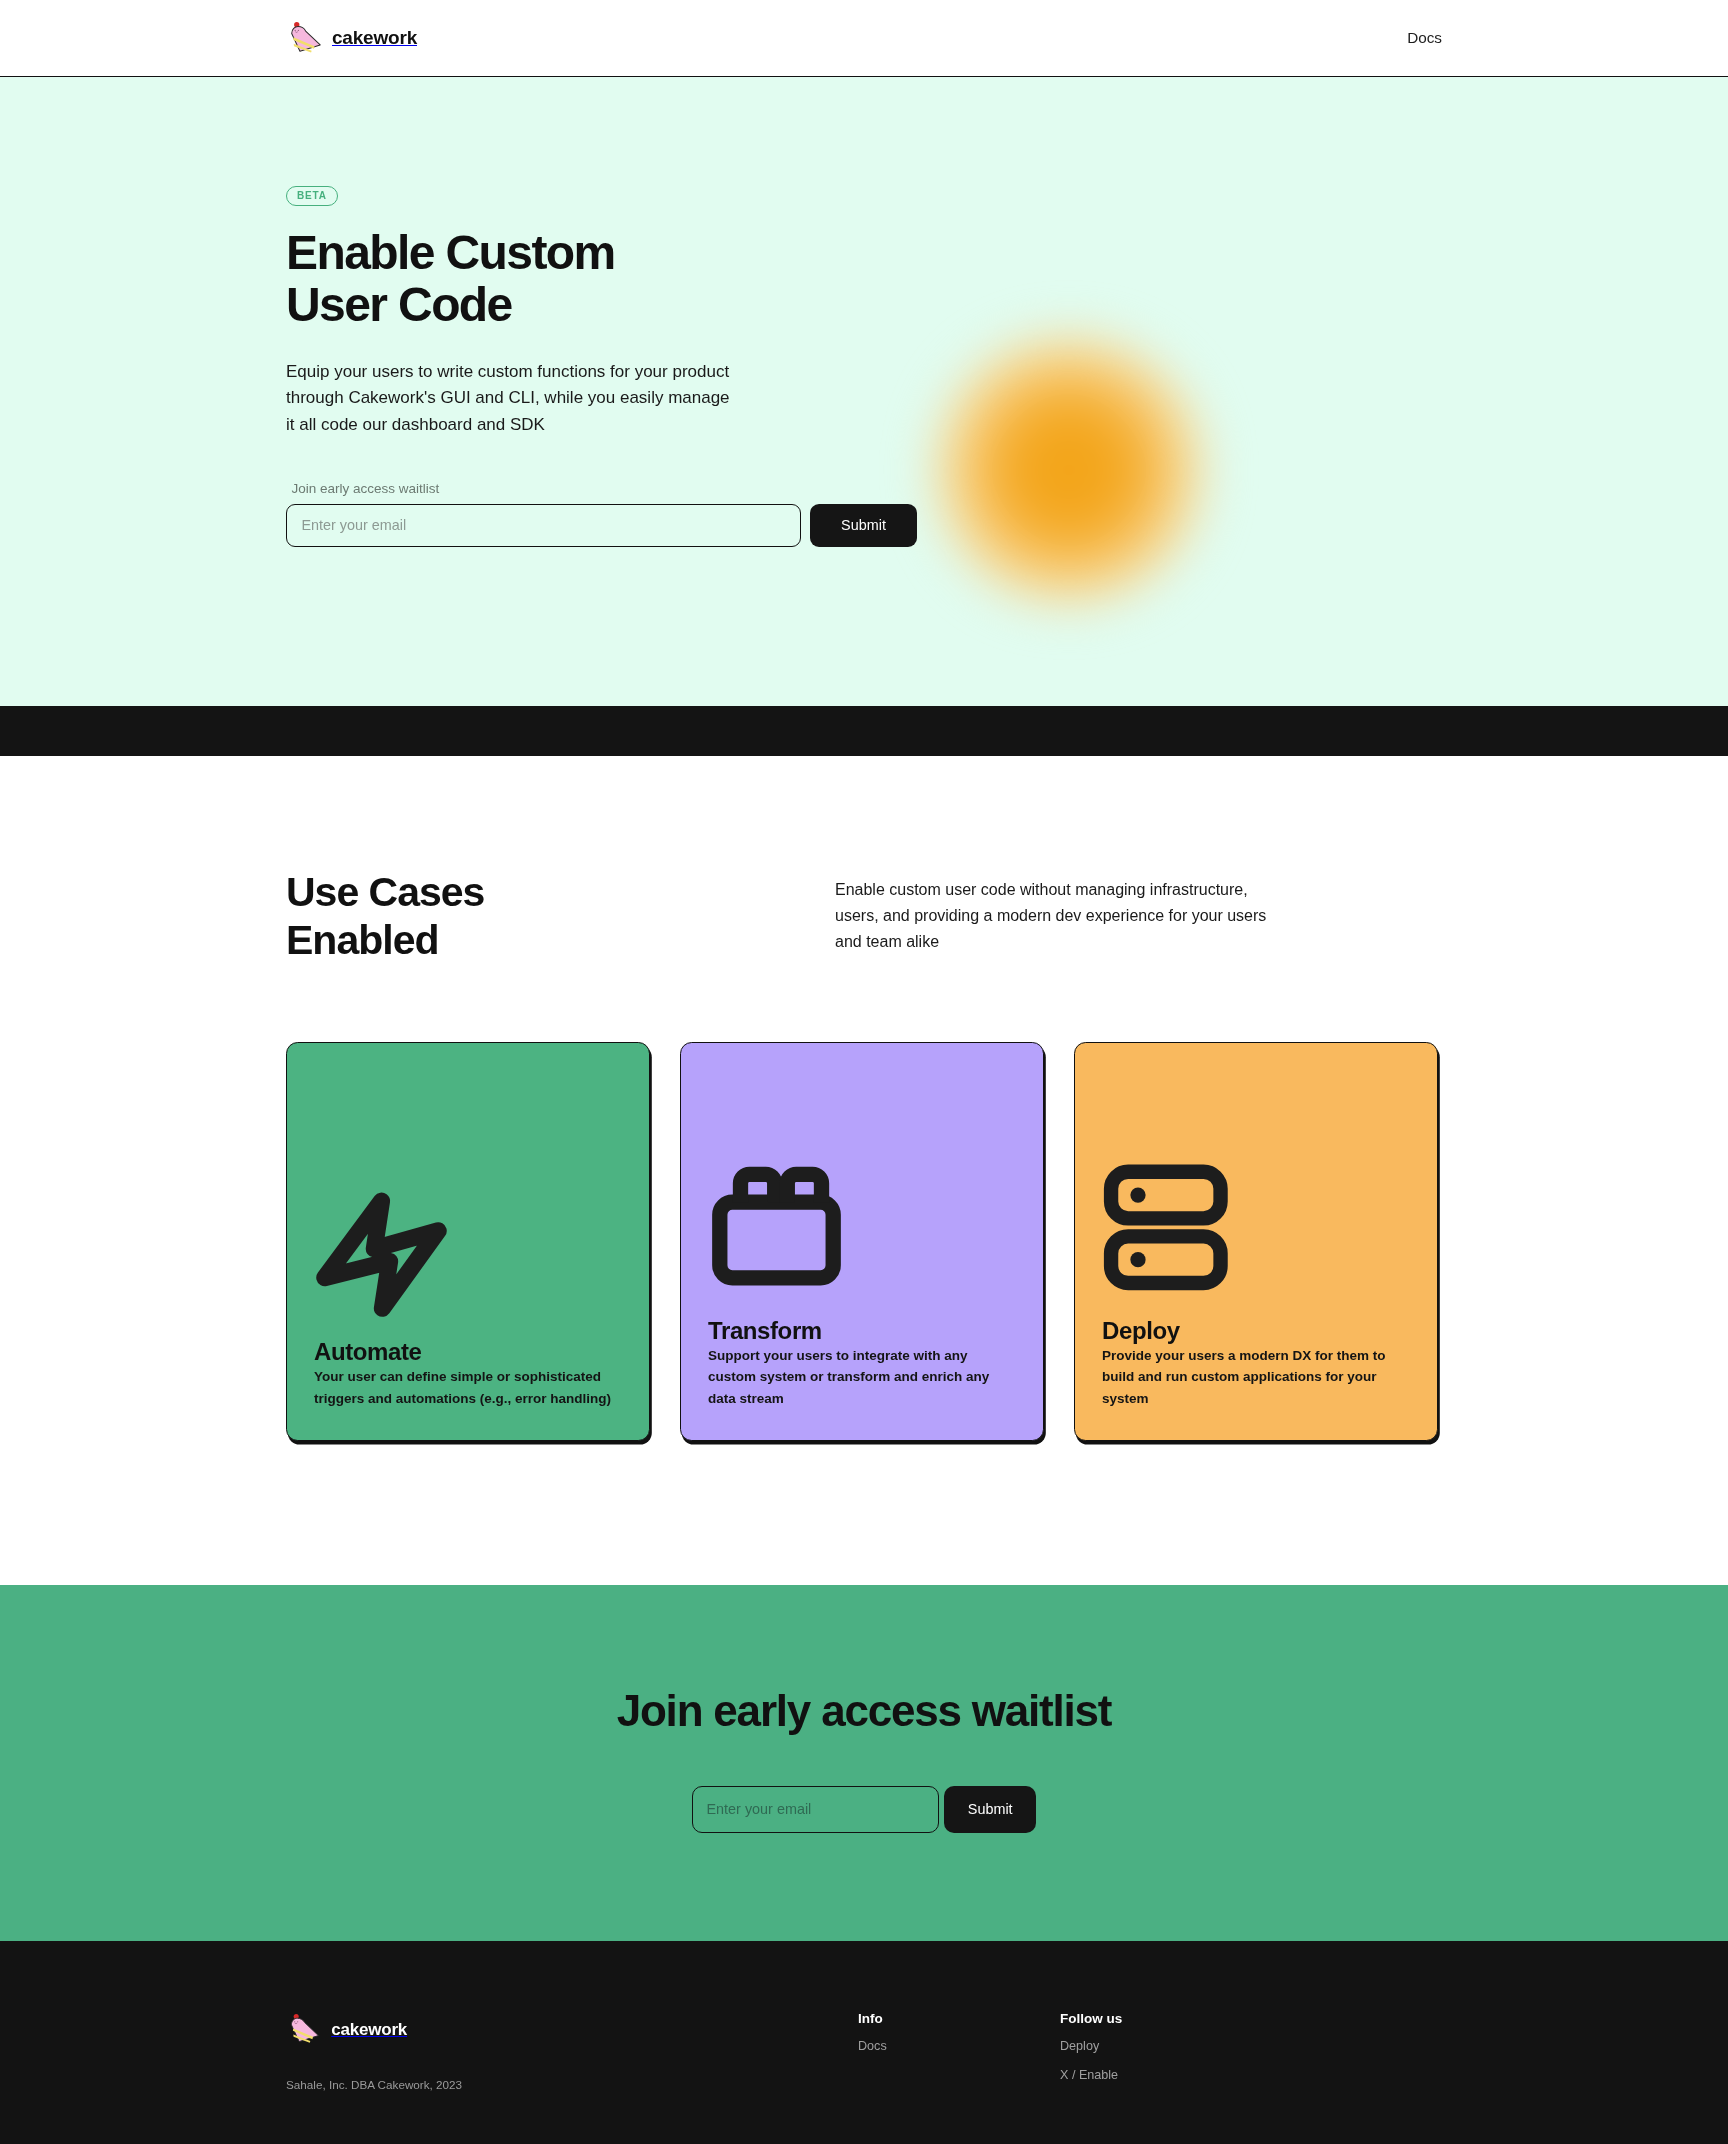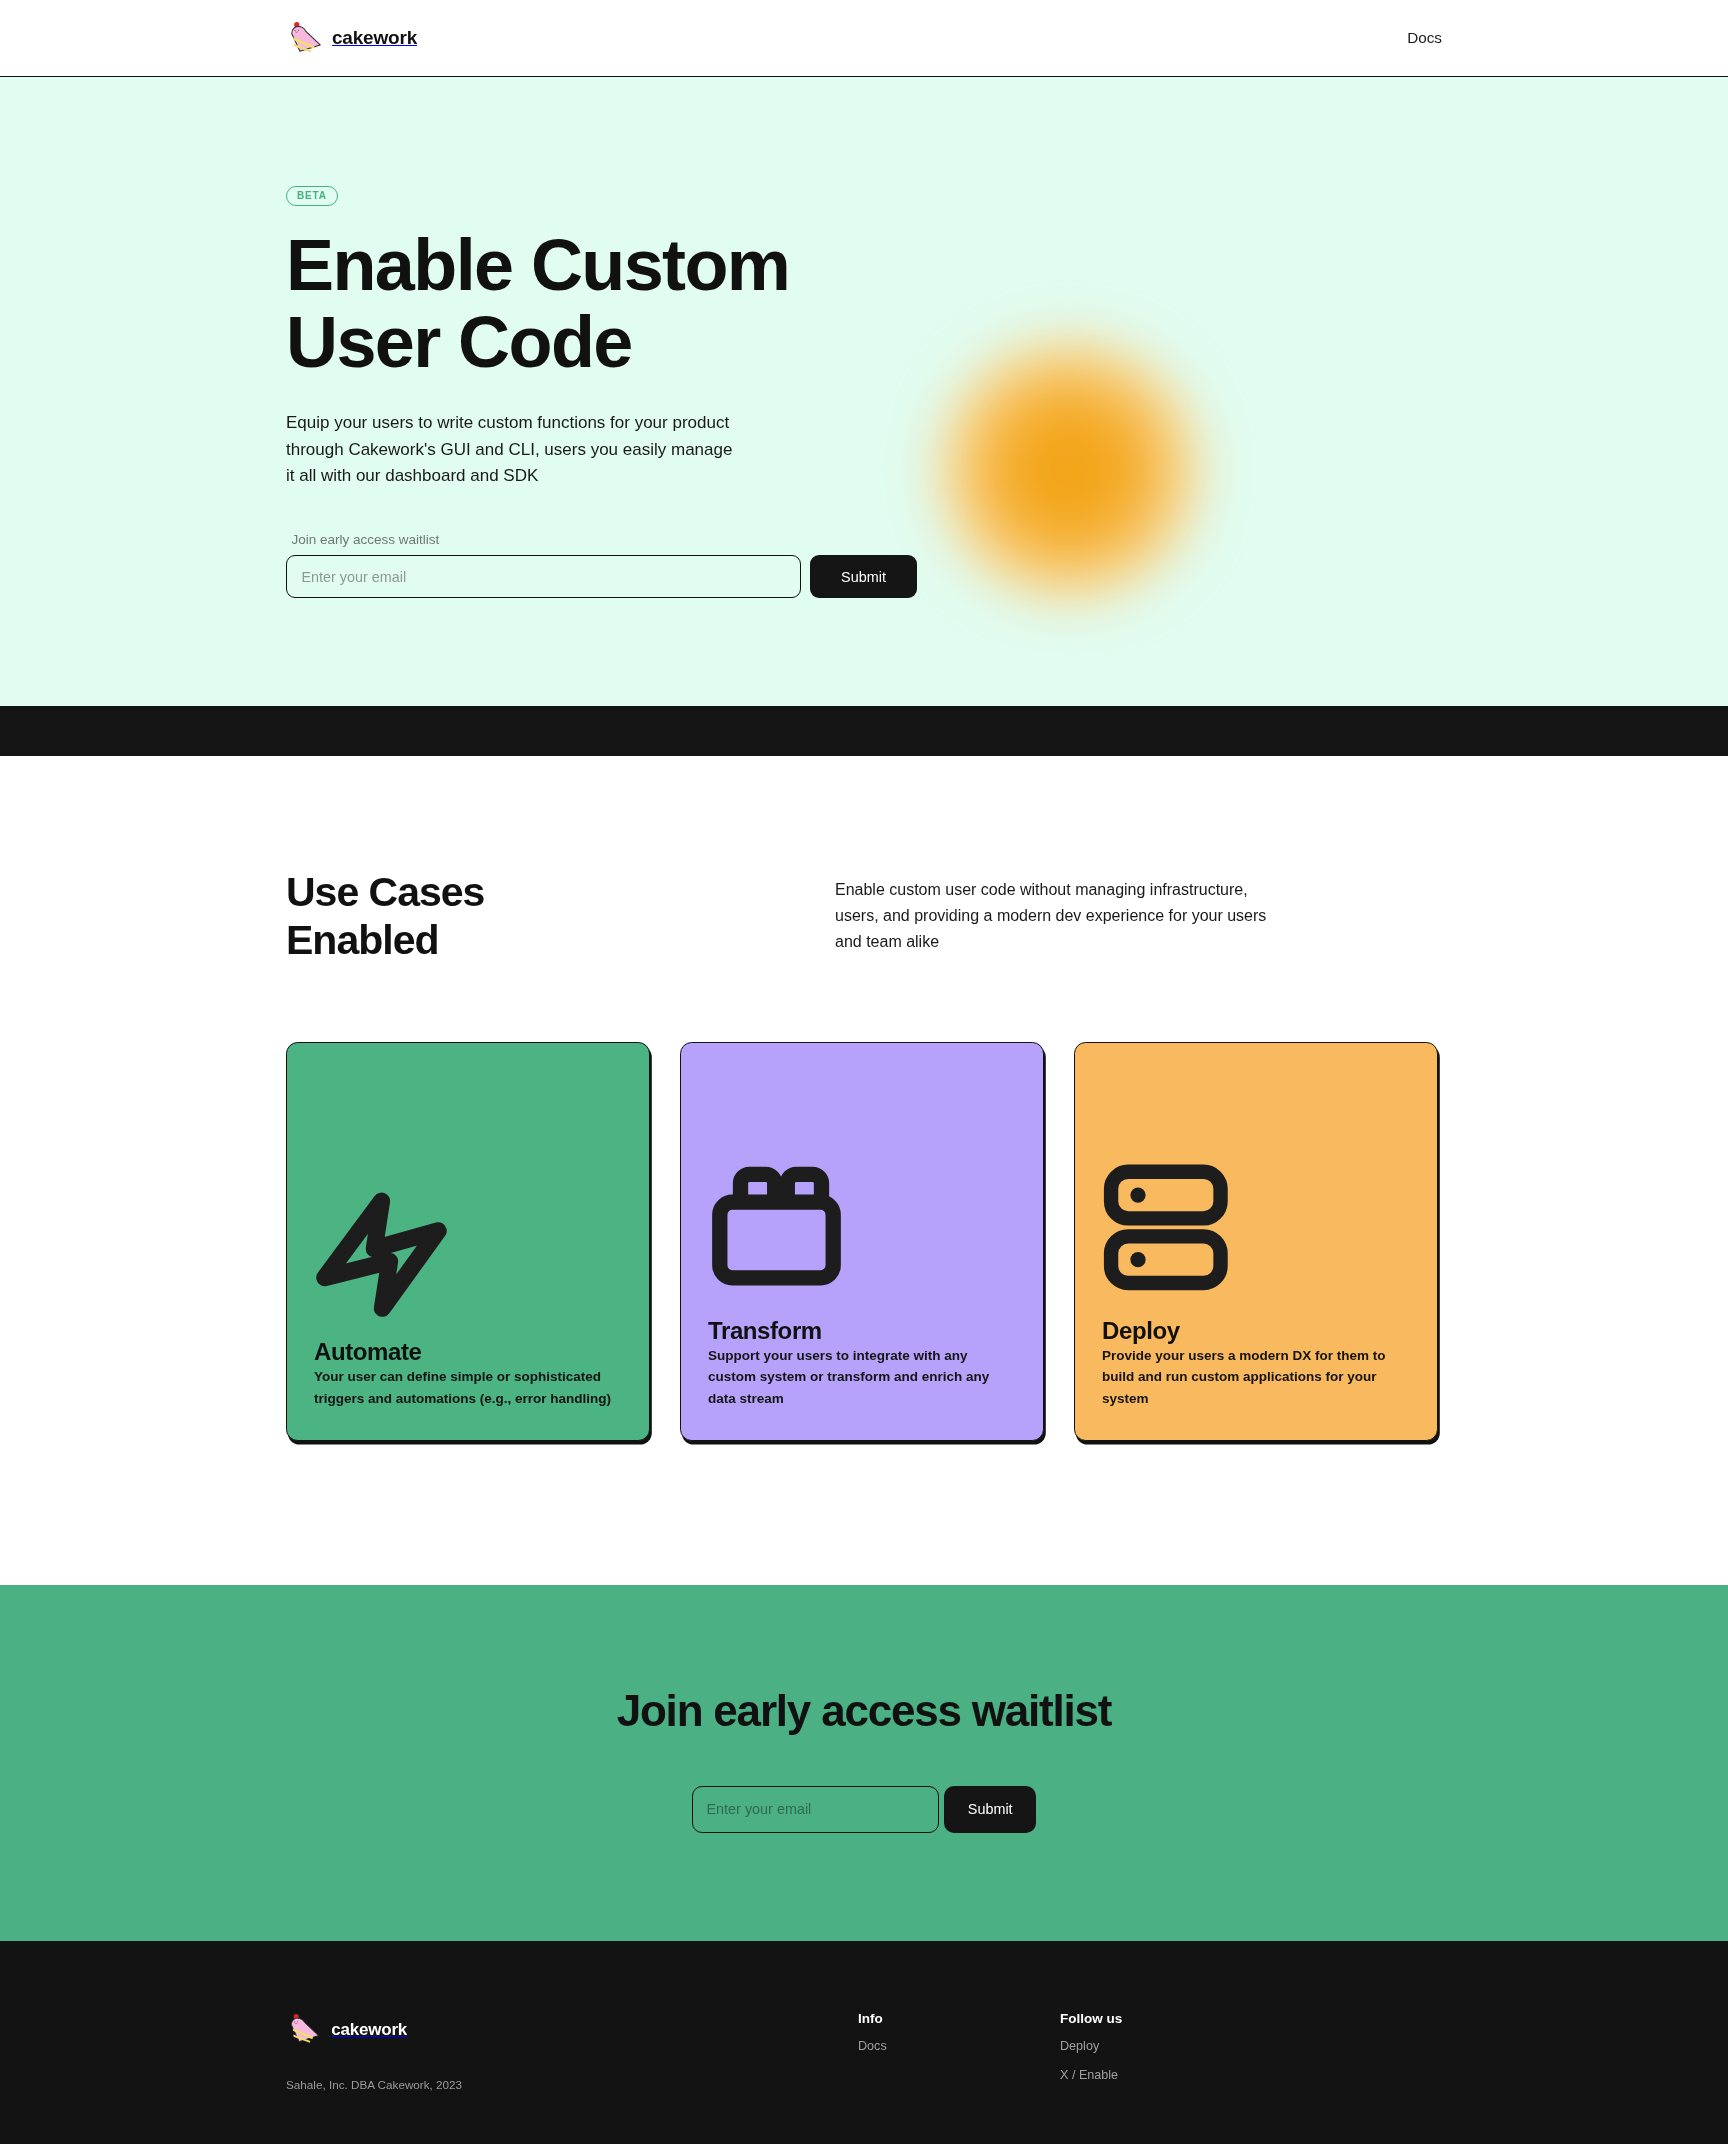--- a/index.html
+++ b/index.html
@@ -79,21 +79,21 @@
     color: #46B07E;
     border-radius: 899px;
     font-size: 10px;
     font-weight: 700;
     letter-spacing: 0.8px;
     padding: 3.6px 10px 3.6px 10px;
     line-height: 1;
   }
   .hero-title {
     margin-top: 21.6px;
-    font-size: 72px;
+    font-size: 48px;
     line-height: 1.07;
     font-weight: 700;
     letter-spacing: -1.6px;
     color: #111111;
     max-width: 594px;
   }
   .hero-sub {
     margin-top: 29px;
     font-size: 17px;
     line-height: 1.55;
@@ -291,21 +291,21 @@
   </header>
 
   <section class="hero">
     <div class="orb"></div>
     <div class="hero-inner">
       <span class="badge">BETA</span>
       <h1 class="hero-title">
         <span>Enable Custom</span><br>
         <span>User Code</span>
       </h1>
-      <p class="hero-sub">Equip your users to write custom functions for your product through Cakework's GUI and CLI, users you easily manage it all with our dashboard and SDK</p>
+      <p class="hero-sub">Equip your users to write custom functions for your product through Cakework's GUI and CLI, while you easily manage it all code our dashboard and SDK</p>
 
       <div class="form-block">
         <div class="form-label">Join early access waitlist</div>
         <div class="form-row">
           <input class="email-input" type="email" placeholder="Enter your email" style="">
           <button class="submit-btn">Submit</button>
         </div>
       </div>
     </div>
   </section>

